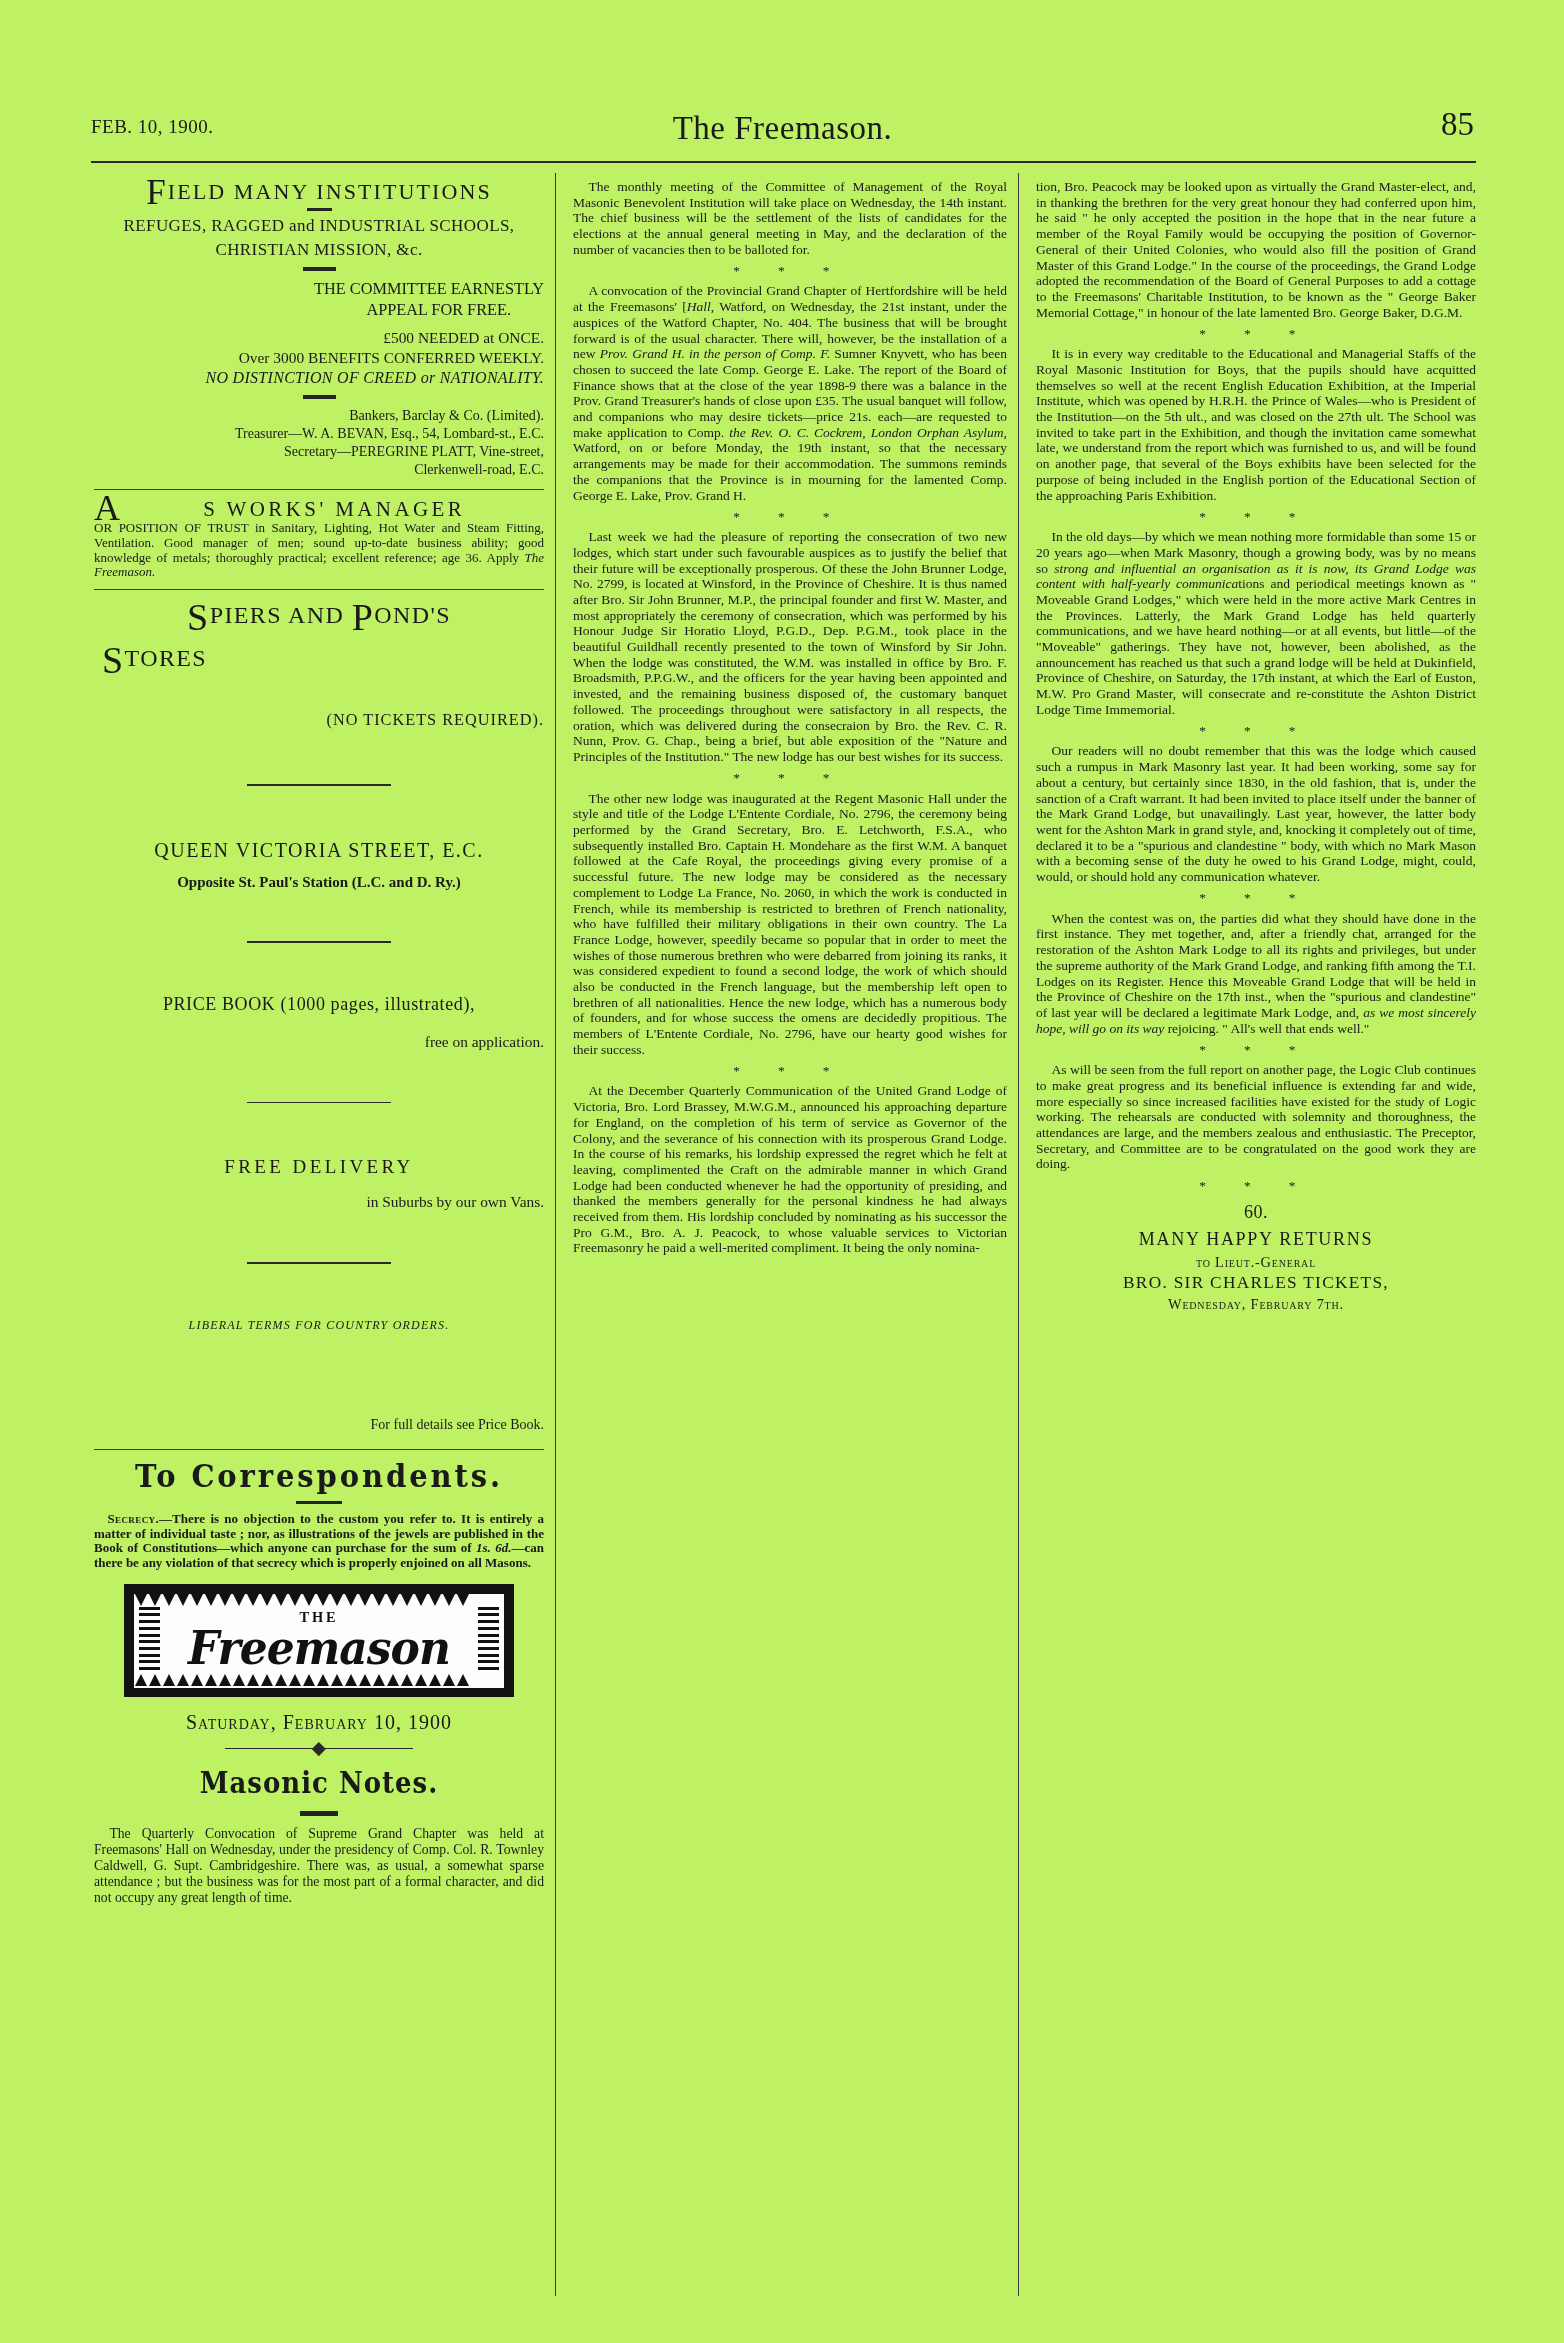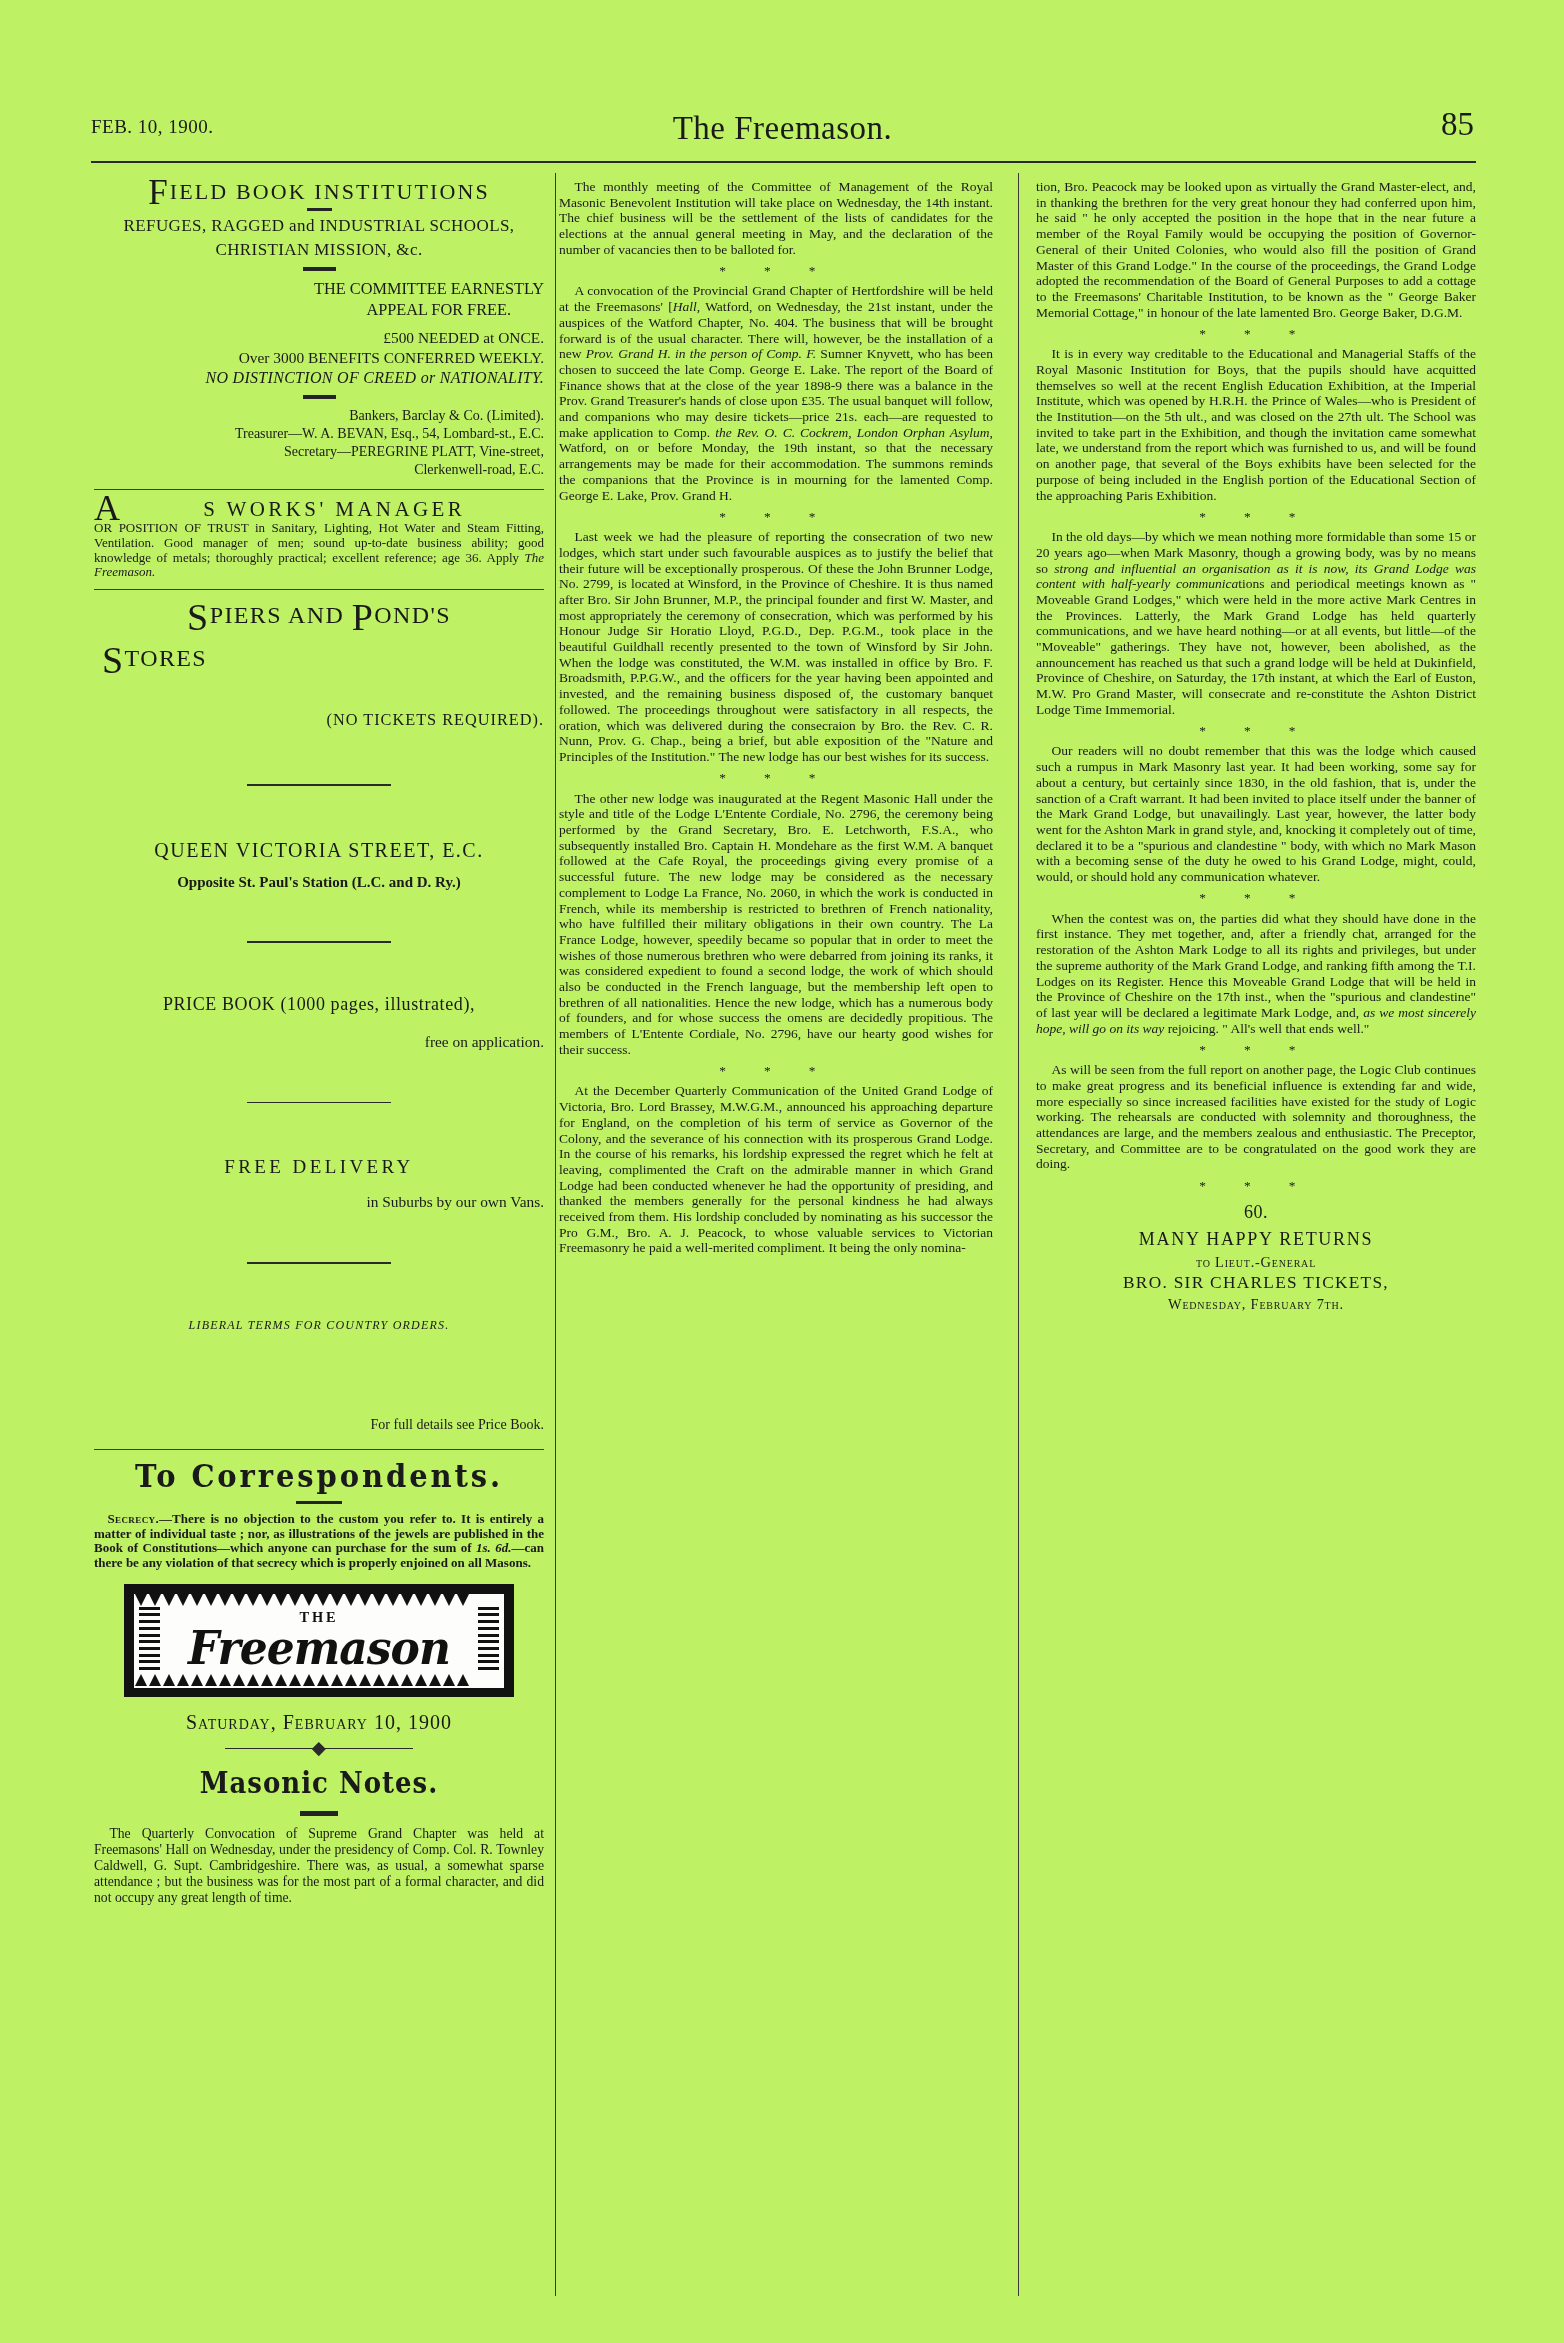--- a/index.html
+++ b/index.html
@@ -64,21 +64,21 @@
   }
 
   
   .col {
     position: absolute;
     top: 179px;
     height: 2114px;
     overflow: hidden;
   }
   #col1 { left: 94px;  width: 450px; }
-  #col2 { left: 559px; width: 434px; }
+  #col2 { left: 573px; width: 434px; }
   #col3 { left: 1036px; width: 440px; }
 
   .col-div {
     position: absolute;
     top: 173px;
     width: 1px;
     background: #3a3a3a;
     height: 2123px;
   }
   #div1 { left: 555px; }
@@ -419,21 +419,21 @@
     <div class="mast-pageno">85</div>
   </div>
   <div class="mast-rule"></div>
 
   <div class="col-div" id="div1"></div>
   <div class="col-div" id="div2"></div>
 
   <div class="col" id="col1">
 
     <div>
-      <p class="ad-head"><span class="dropcap">F</span><span>IELD  BOOK  INSTITUTIONS</span></p>
+      <p class="ad-head"><span class="dropcap">F</span><span>IELD  MANY  INSTITUTIONS</span></p>
       <div class="hr-tiny" style="width:25px;height:2.9px;margin:3.8px auto 5.8px auto;"></div>
       <p class="ad-sub">REFUGES, RAGGED and INDUSTRIAL SCHOOLS,</p>
       <p class="ad-sub">CHRISTIAN MISSION, &amp;c.</p>
       <div class="hr-tiny"></div>
       <p class="ad-center" style="font-size:16.3px;">THE COMMITTEE EARNESTLY</p>
       <p class="ad-right">APPEAL FOR FREE.</p>
       <p class="ad-center" style="margin-top:7.7px;">£500 NEEDED at ONCE.</p>
       <p class="ad-center">Over 3000 BENEFITS CONFERRED WEEKLY.</p>
       <p class="ad-center it" style="font-size:16px;letter-spacing:0.3px;">NO DISTINCTION OF CREED or NATIONALITY.</p>
       <div class="hr-tiny"></div>

